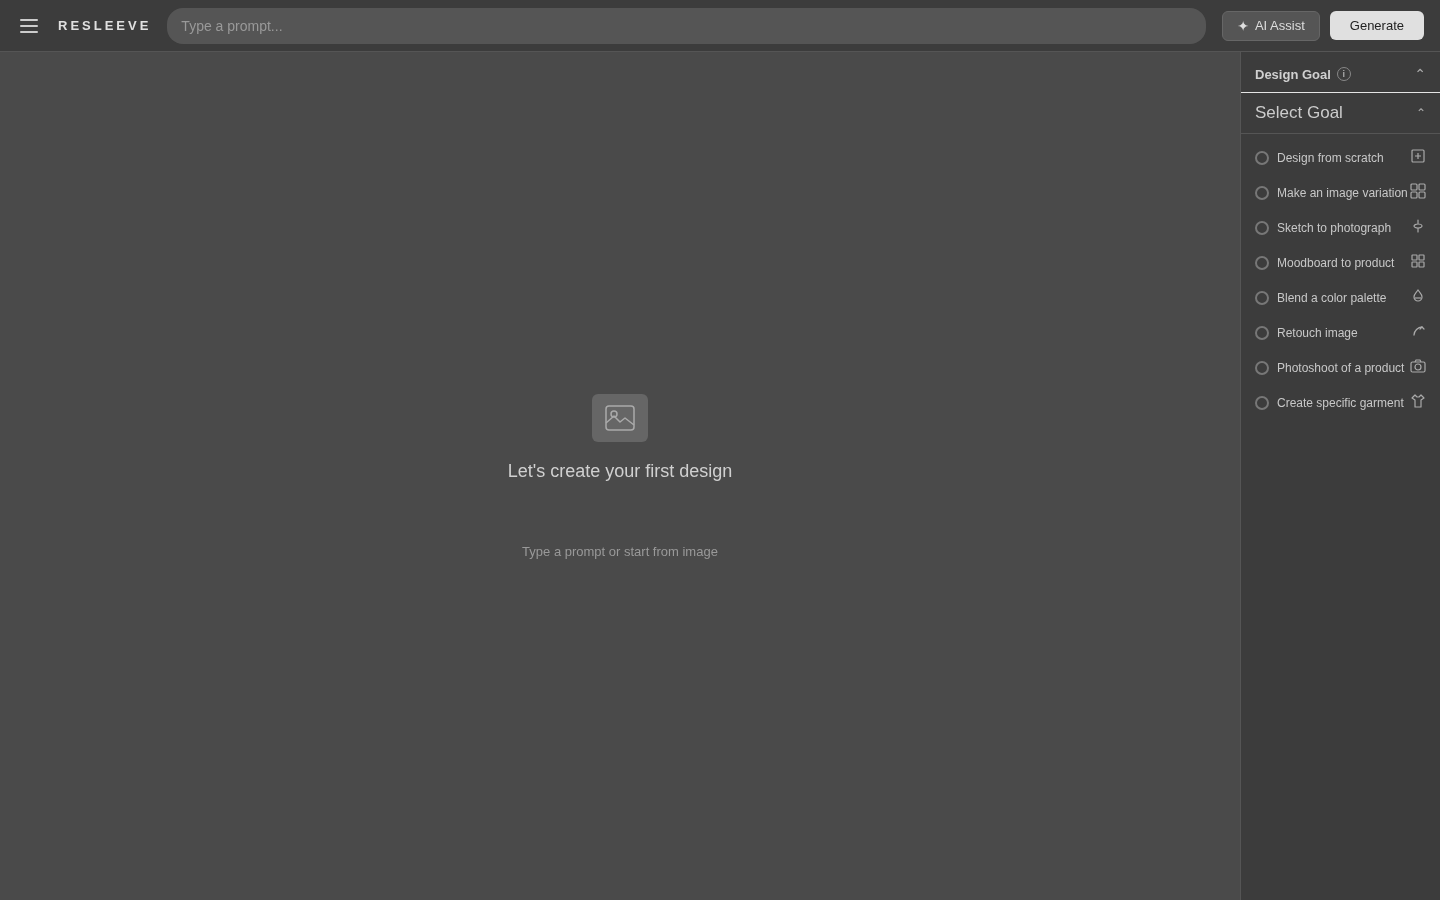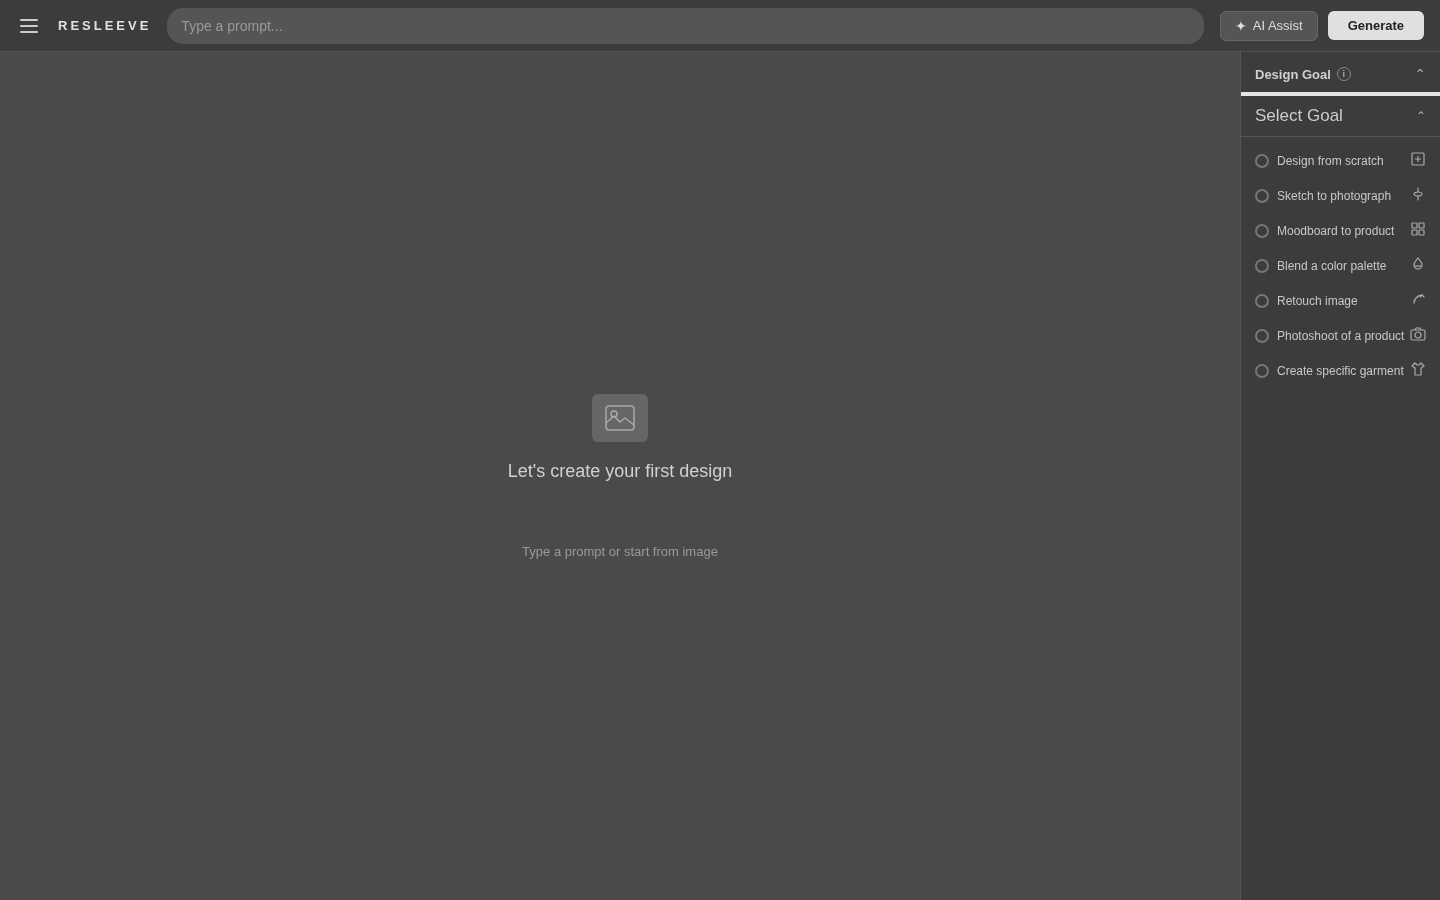--- a/index.html
+++ b/index.html
@@ -82,21 +82,21 @@
       font-size: 14px;
     }
 
     .generate-btn {
       background: #e0e0e0;
       border: none;
       border-radius: 6px;
       padding: 7px 20px;
       color: #222;
       font-size: 13px;
-      font-weight: 700;
+      font-weight: 400;
       cursor: pointer;
     }
 
     
     .main {
       display: flex;
       height: calc(900px - 52px);
     }
 
     
@@ -144,21 +144,21 @@
       background: #3c3c3c;
       border-left: 1px solid #555;
       overflow-y: auto;
     }
 
     .sidebar-header {
       display: flex;
       align-items: center;
       justify-content: space-between;
       padding: 14px 14px 10px 14px;
-      border-bottom: 4px solid #e5e5e5;
+      border-bottom: 1px solid #e5e5e5;
     }
 
     .design-goal-title {
       font-size: 13px;
       font-weight: 600;
       color: #d0d0d0;
       display: flex;
       align-items: center;
       gap: 6px;
     }
@@ -302,20 +302,32 @@
       <span class="goal-label">Design from scratch</span>
     </div>
     <span class="goal-icon"><svg width="16" height="16" viewBox="0 0 16 16" fill="none">
               <rect x="2" y="2" width="12" height="12" rx="1" stroke="#aaa" stroke-width="1.2"></rect>
               <path d="M5 8h6M8 5v6" stroke="#aaa" stroke-width="1.2"></path>
             </svg></span>
   </div>
         <div class="goal-item">
     <div class="goal-item-left">
       <div class="radio-circle"></div>
+      <span class="goal-label">Make an image variation</span>
+    </div>
+    <span class="goal-icon"><svg width="16" height="16" viewBox="0 0 16 16" fill="none">
+              <rect x="1" y="1" width="6" height="6" rx="1" stroke="#aaa" stroke-width="1.2"></rect>
+              <rect x="9" y="1" width="6" height="6" rx="1" stroke="#aaa" stroke-width="1.2"></rect>
+              <rect x="1" y="9" width="6" height="6" rx="1" stroke="#aaa" stroke-width="1.2"></rect>
+              <rect x="9" y="9" width="6" height="6" rx="1" stroke="#aaa" stroke-width="1.2"></rect>
+            </svg></span>
+  </div>
+        <div class="goal-item">
+    <div class="goal-item-left">
+      <div class="radio-circle"></div>
       <span class="goal-label">Sketch to photograph</span>
     </div>
     <span class="goal-icon"><svg width="16" height="16" viewBox="0 0 16 16" fill="none">
               <path d="M8 2 L8 6 M8 10 L8 14 M8 6 C6 6 4 7 4 8 C4 9 6 10 8 10 C10 10 12 9 12 8 C12 7 10 6 8 6Z" stroke="#aaa" stroke-width="1.2" stroke-linecap="round"></path>
             </svg></span>
   </div>
         <div class="goal-item">
     <div class="goal-item-left">
       <div class="radio-circle"></div>
       <span class="goal-label">Moodboard to product</span>

